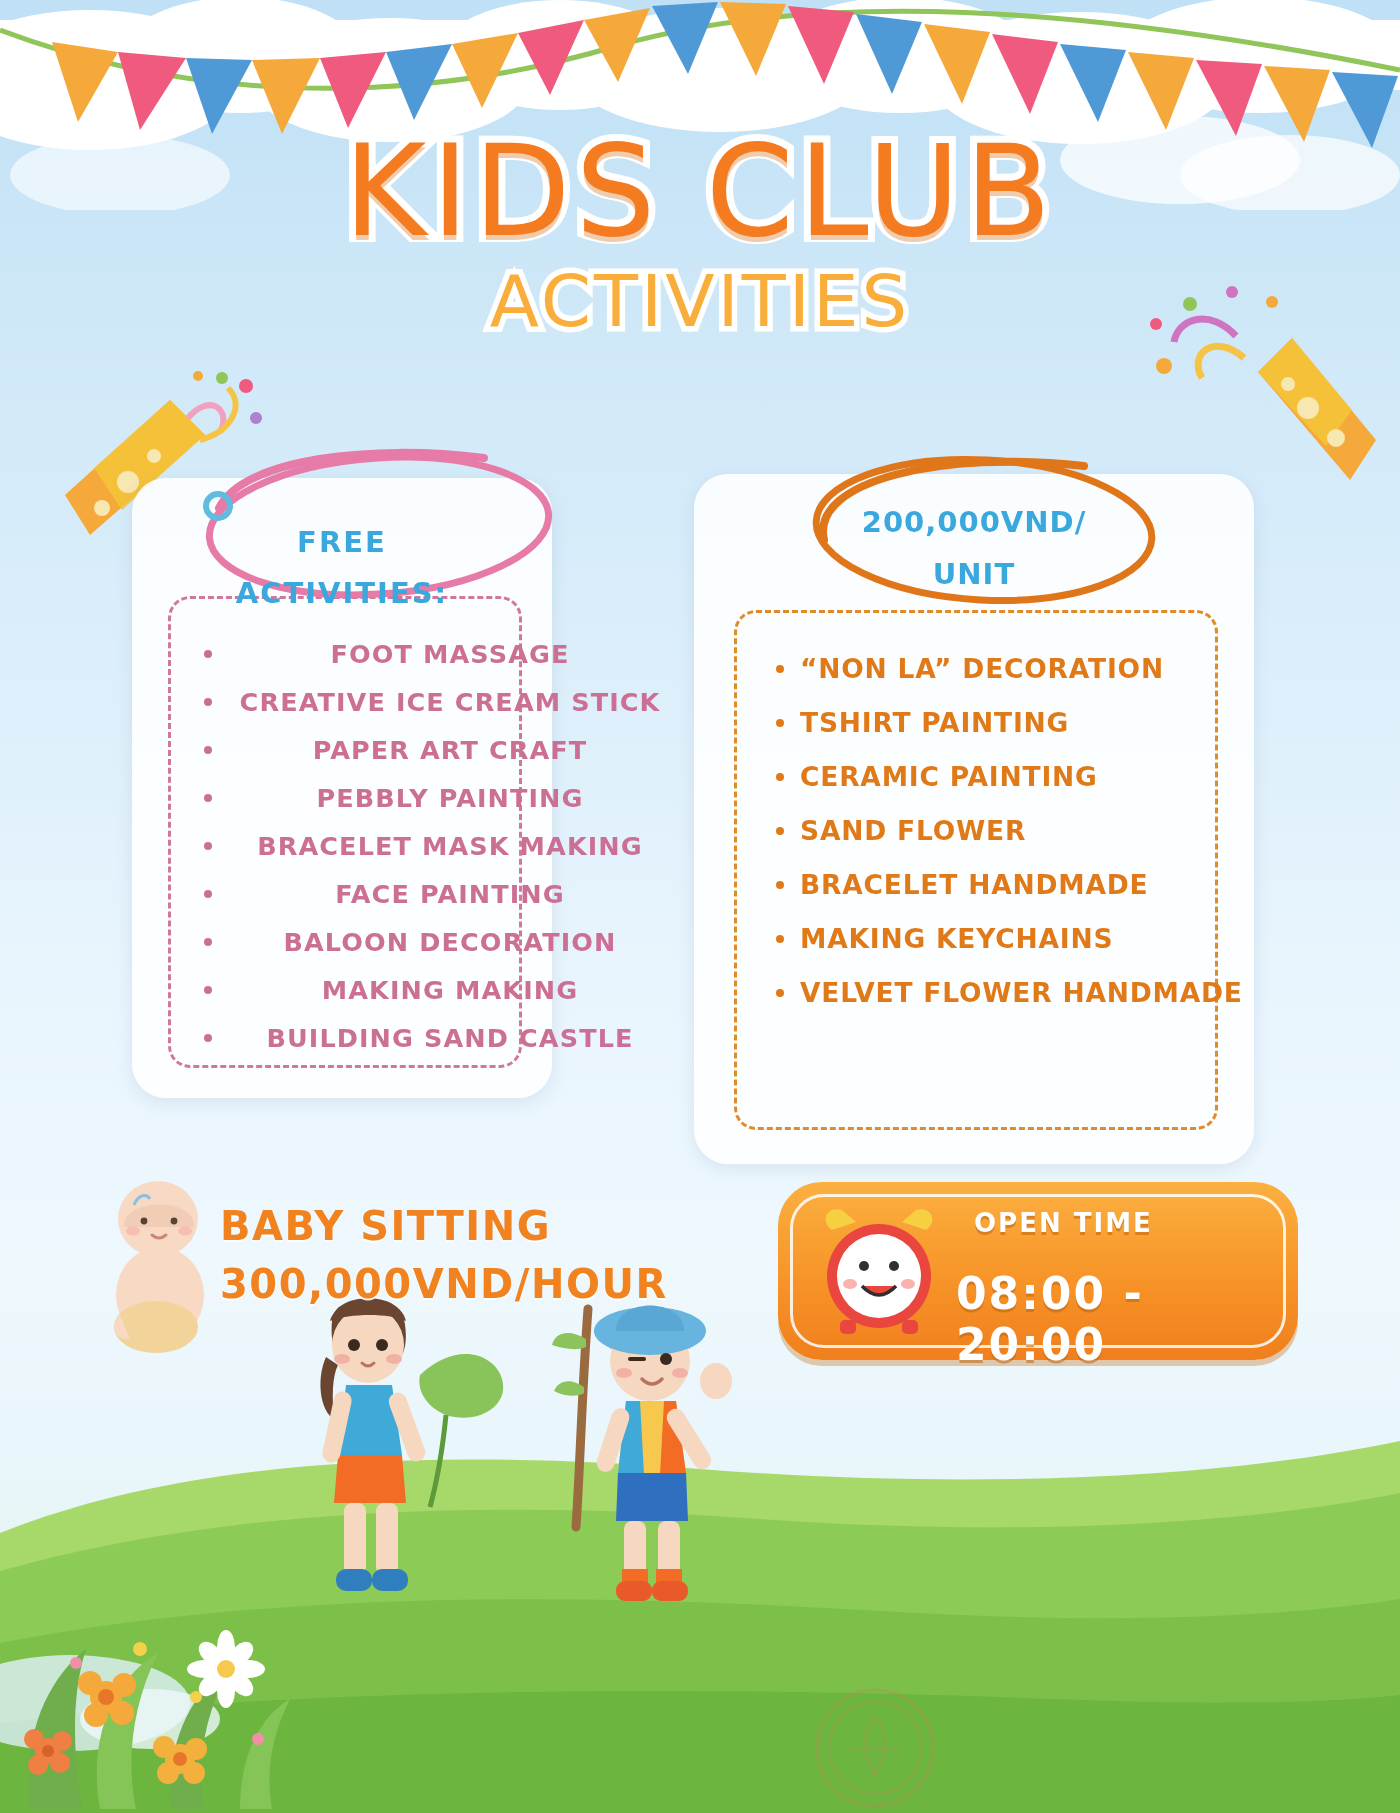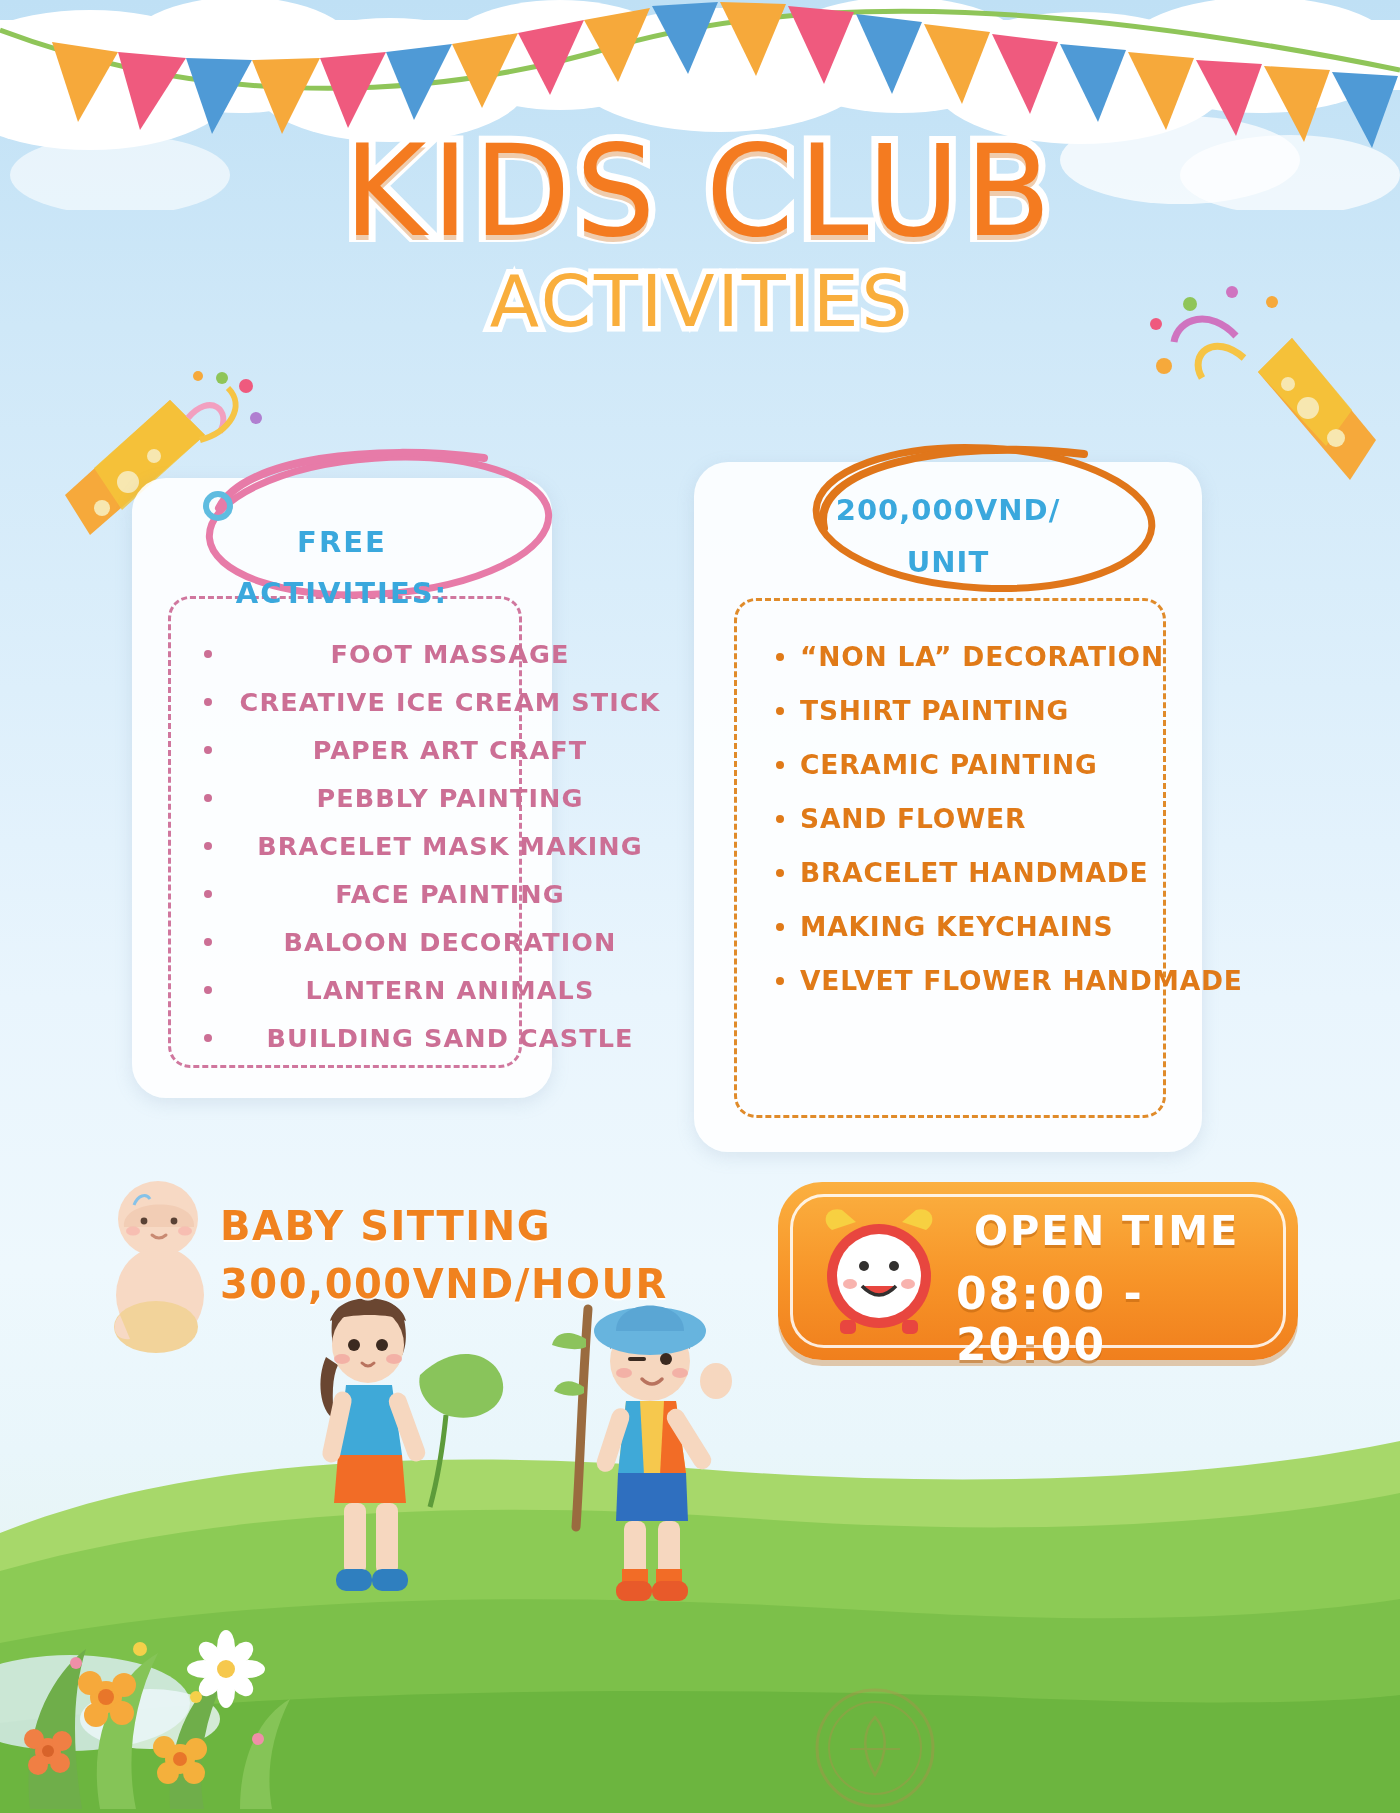--- a/index.html
+++ b/index.html
@@ -87,21 +87,21 @@
     height: 720px;
     z-index: 6;
   }
   .panel {
     position: absolute;
     background: rgba(255,255,255,.88);
     border-radius: 34px;
     box-shadow: 0 5px 18px rgba(120,150,180,.18);
   }
   .panel-free { left: 132px; top: 48px; width: 420px; height: 620px; }
-  .panel-paid { left: 694px; top: 32px; width: 508px; height: 690px; }
+  .panel-paid { left: 694px; top: 44px; width: 560px; height: 690px; }
 
   .panel-head {
     position: absolute;
     top: 0;
     left: 0;
     width: 100%;
     text-align: center;
     font-family: "DejaVu Sans", sans-serif;
     font-weight: bold;
     color: #3aa8dd;
@@ -235,21 +235,21 @@
     left: 12px; top: 12px; right: 12px; bottom: 12px;
     border: 3px solid rgba(255,255,255,.85);
     border-radius: 34px;
   }
   .opentime-label {
     position: absolute;
     left: 196px;
     top: 26px;
     font-family: "DejaVu Sans", sans-serif;
     font-weight: bold;
-    font-size: 40px;
+    font-size: 26px;
     letter-spacing: 2px;
     color: #ffffff;
     text-shadow: 0 3px 0 rgba(190,100,15,.55);
   }
   .opentime-hours {
     position: absolute;
     left: 178px;
     top: 86px;
     font-family: "DejaVu Sans", sans-serif;
     font-weight: bold;
@@ -424,21 +424,21 @@
       </div>
       <div class="dashed-box"></div>
       <ul class="act-list">
         <li>FOOT MASSAGE</li>
         <li>CREATIVE ICE CREAM STICK</li>
         <li>PAPER ART CRAFT</li>
         <li>PEBBLY PAINTING</li>
         <li>BRACELET MASK MAKING</li>
         <li>FACE PAINTING</li>
         <li>BALOON DECORATION</li>
-        <li>LANTERN ANIMALS</li>
+        <li>MAKING MAKING</li>
         <li>BUILDING SAND CASTLE</li>
       </ul>
     </div>
 
     <div class="panel panel-paid">
       <svg class="head-ellipse" style="left:100px;top:-30px;" width="380" height="170" viewBox="0 0 380 170">
         <ellipse cx="190" cy="86" rx="168" ry="70" fill="none" stroke="#e0761a" stroke-width="7" transform="rotate(3 190 86)"></ellipse>
         <path d="M30,96 C16,36 150,6 290,22" stroke="#e0761a" stroke-width="8" fill="none" stroke-linecap="round"></path>
       </svg>
       <div class="panel-head">

